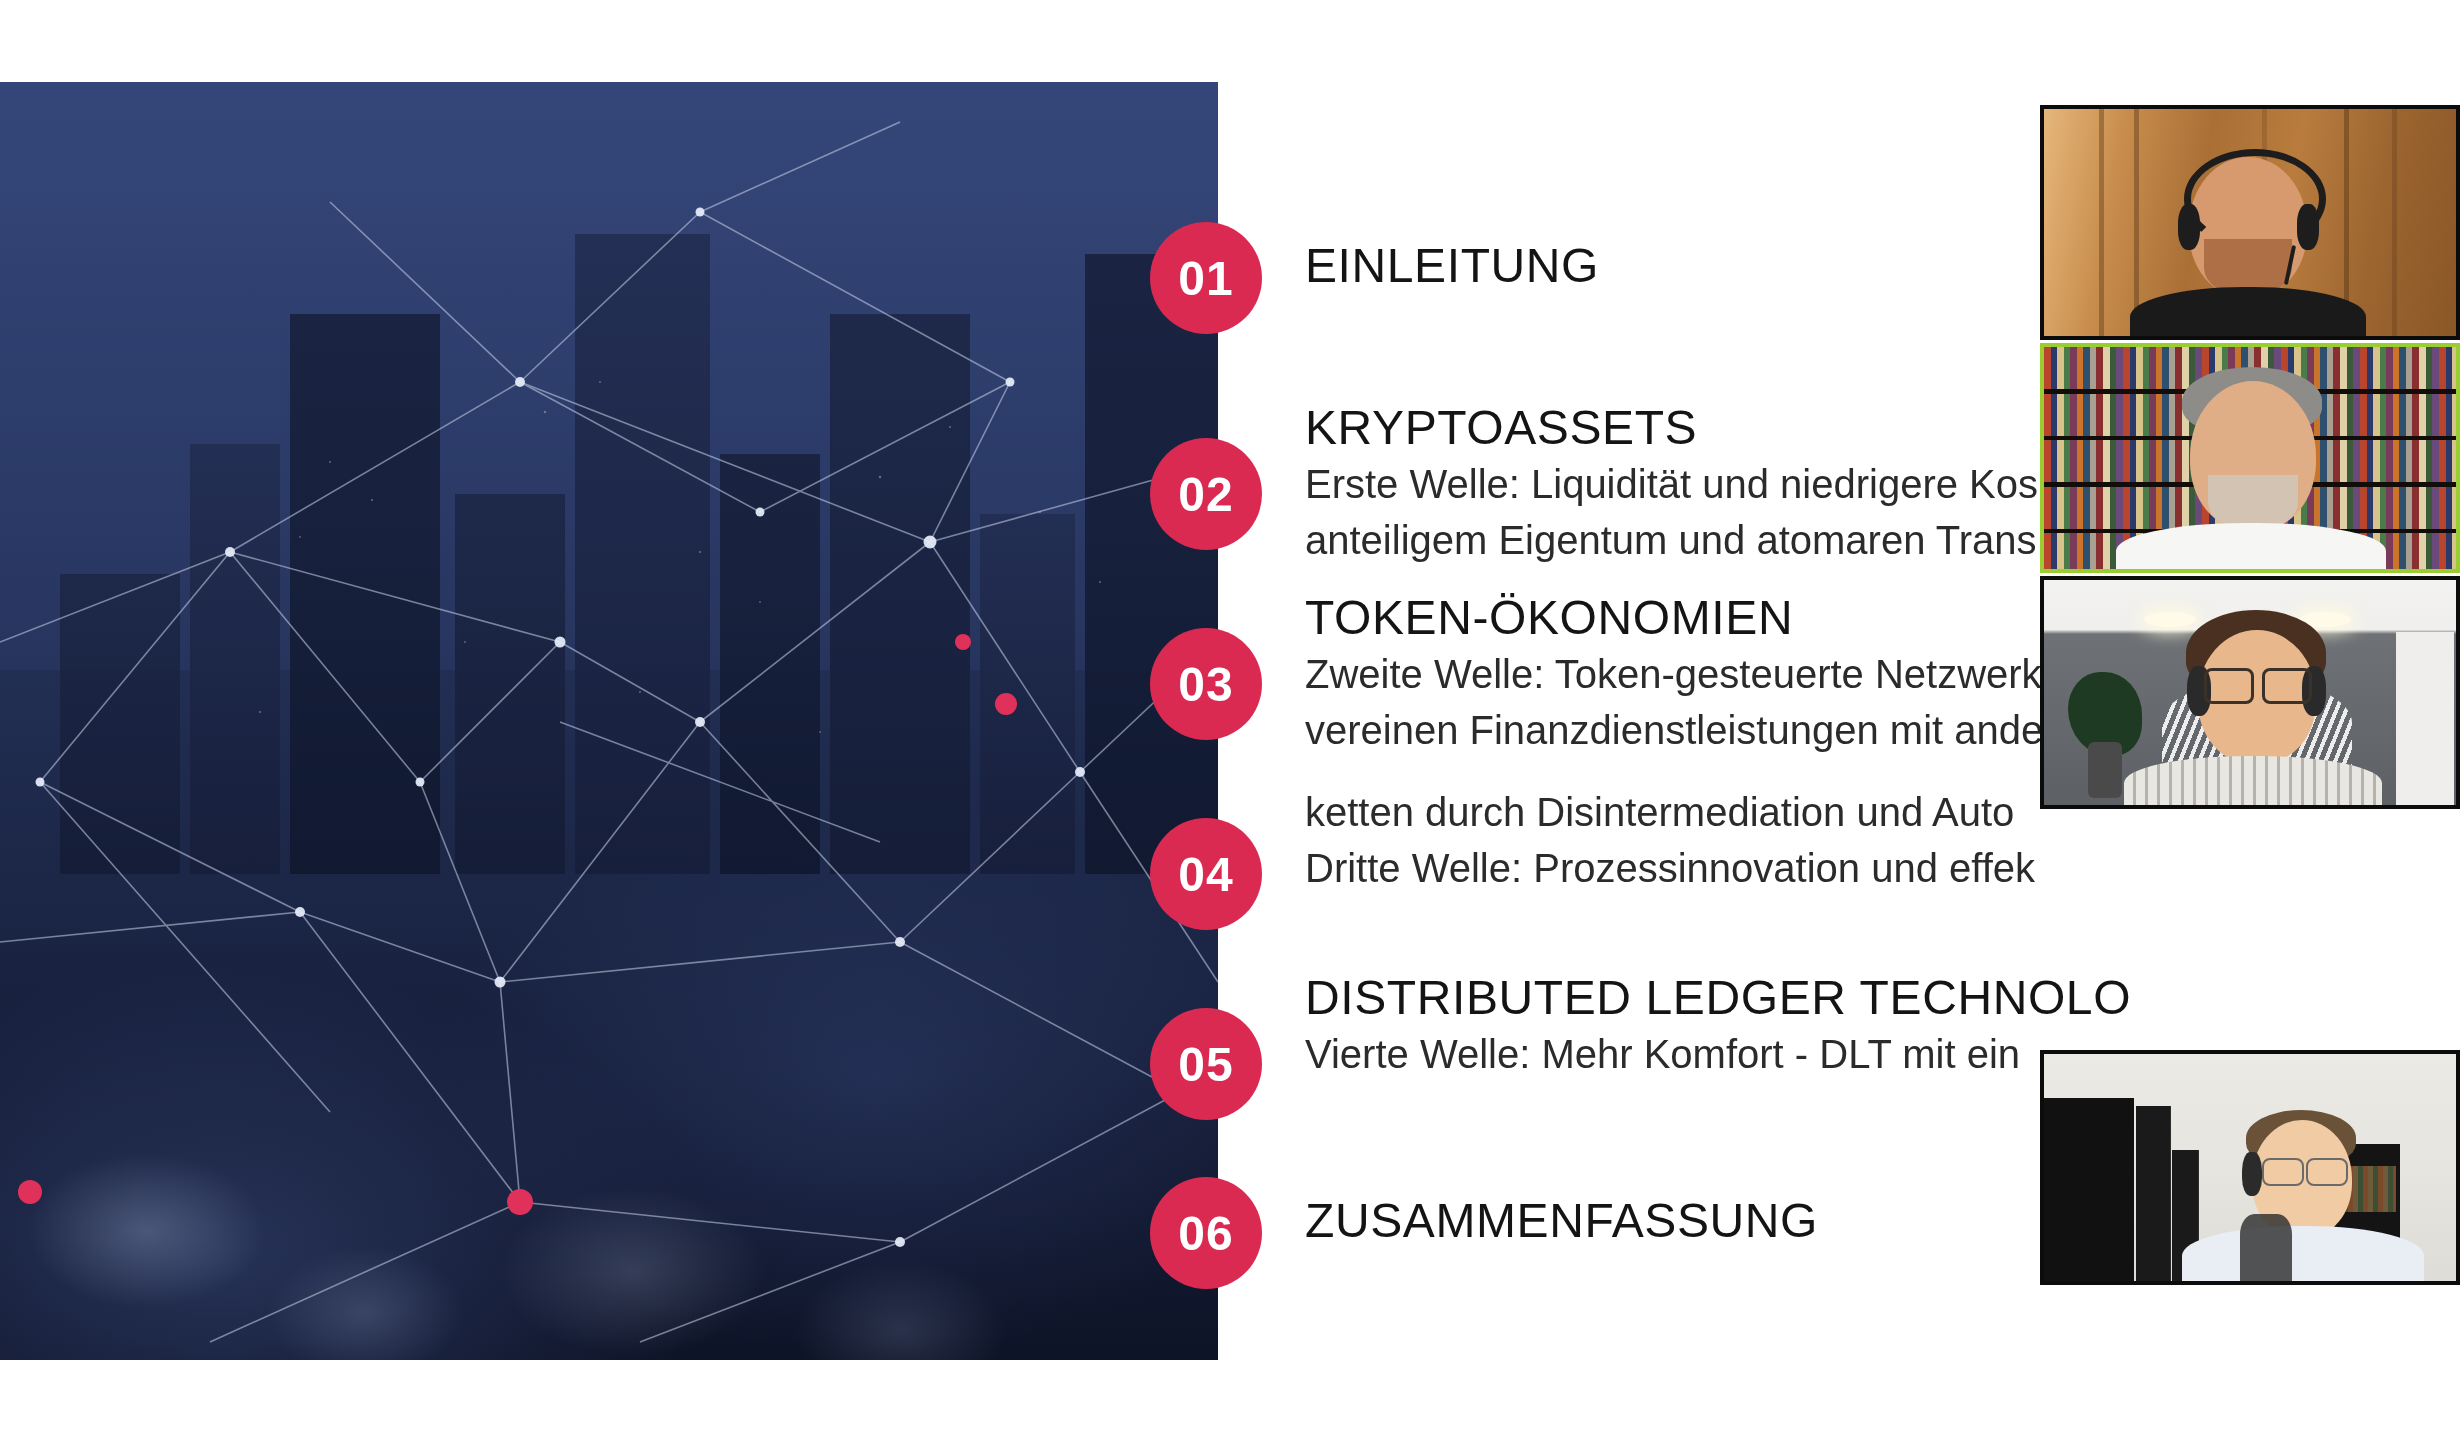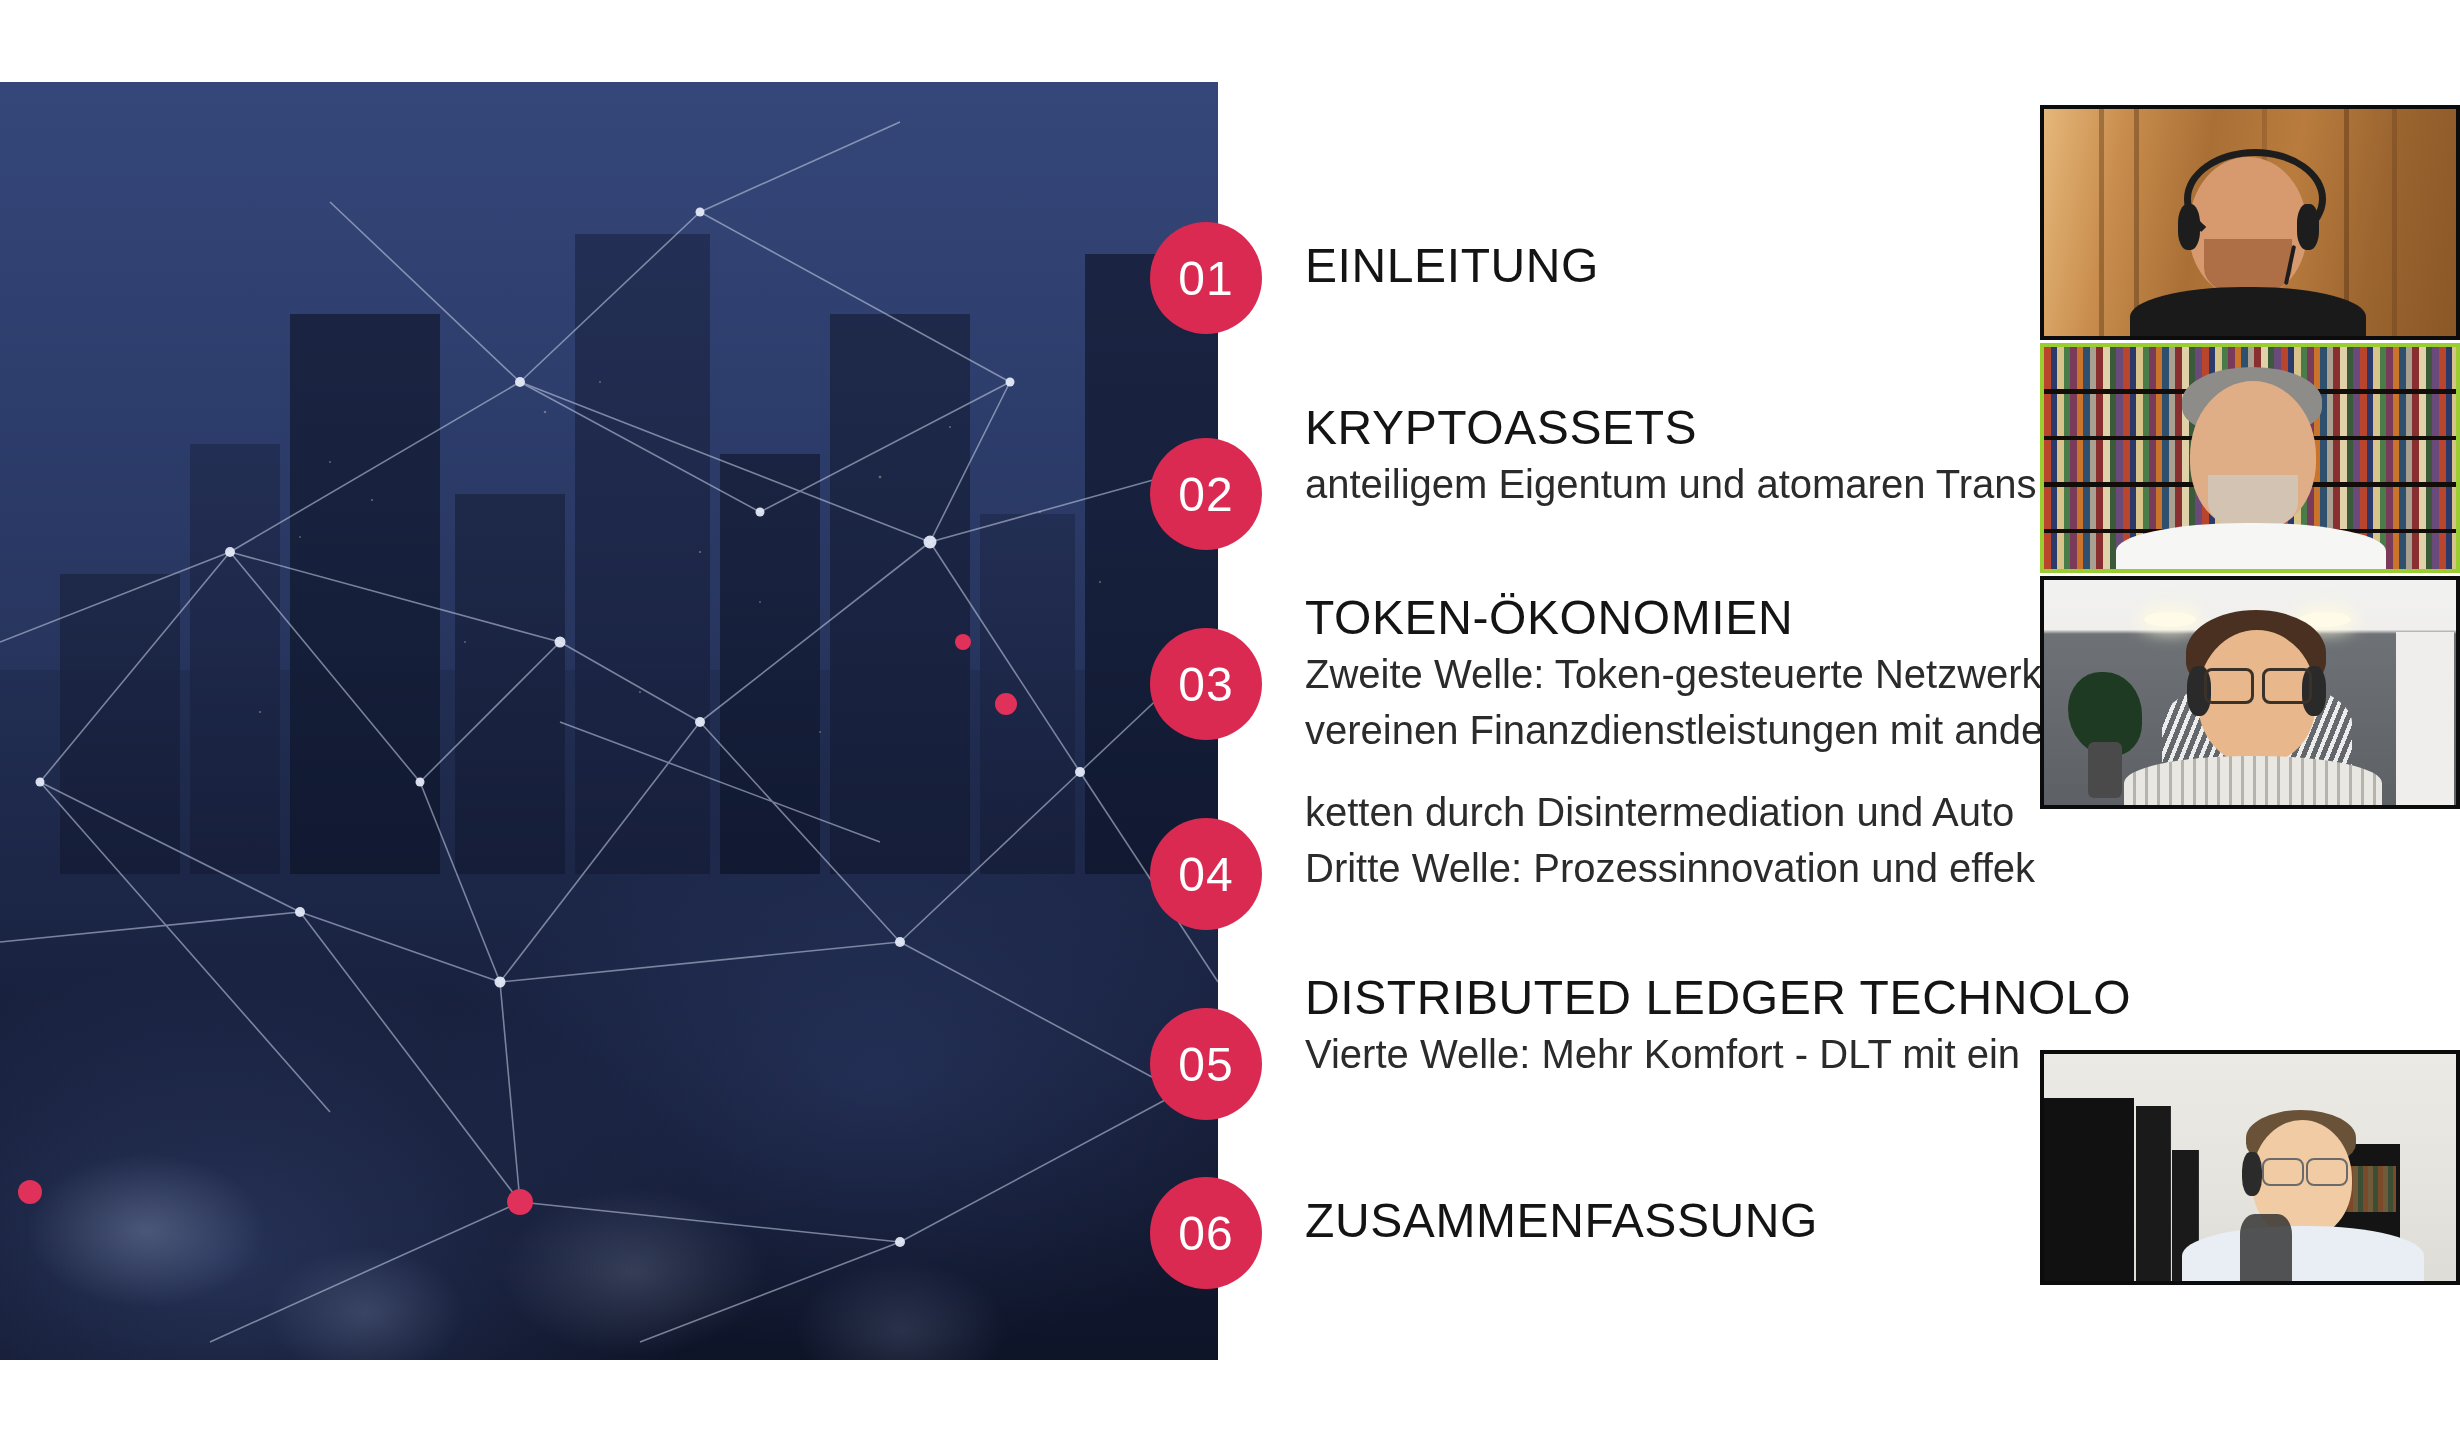--- a/index.html
+++ b/index.html
@@ -56,21 +56,21 @@
   .banner{position:absolute;left:0;top:60px;width:836px;height:155px;background:#da2a52;}
   .banner-label{position:absolute;left:52px;top:50%;transform:translateY(-50%);
      color:#ffffff;font-size:57px;letter-spacing:2.6px;font-weight:400;white-space:nowrap;}
 
   
   .agenda{position:absolute;left:1150px;top:0;width:1310px;height:1278px;}
 
   .item{position:absolute;left:0;display:flex;align-items:flex-start;}
   .num{position:absolute;left:0;width:112px;height:112px;border-radius:50%;
        background:#da2a52;color:#fff;display:flex;align-items:center;justify-content:center;
-       font-size:48px;letter-spacing:1px;font-weight:400;}
+       font-size:48px;letter-spacing:1px;font-weight:700;}
   .txt{position:absolute;left:155px;top:0;width:1140px;}
   .head{color:#141414;font-size:48px;letter-spacing:.6px;line-height:1.08;white-space:nowrap;font-weight:400;}
   .sub{color:#2b2b2b;font-size:40px;line-height:1.30;margin-top:4px;white-space:nowrap;font-weight:400;}
 
   .i1{top:140px}  .i1 .num{top:0}    .i1 .txt{top:18px}
   .i2{top:320px}  .i2 .num{top:36px} .i2 .txt{top:0}
   .i3{top:510px}  .i3 .num{top:36px} .i3 .txt{top:0}
   .i4{top:700px}  .i4 .num{top:36px} .i4 .txt{top:0}
   .i5{top:890px}  .i5 .num{top:36px} .i5 .txt{top:0}
   .i6{top:1095px} .i6 .num{top:0}    .i6 .txt{top:18px}
@@ -203,20 +203,21 @@
         <div class="num">01</div>
         <div class="txt">
           <div class="head">EINLEITUNG</div>
         </div>
       </div>
 
       <div class="item i2">
         <div class="num">02</div>
         <div class="txt">
           <div class="head">KRYPTOASSETS</div>
+          <div class="sub">Erste Welle: Liquidität und niedrigere Kos</div>
           <div class="sub">anteiligem Eigentum und atomaren Trans</div>
         </div>
       </div>
 
       <div class="item i3">
         <div class="num">03</div>
         <div class="txt">
           <div class="head">TOKEN-ÖKONOMIEN</div>
           <div class="sub">Zweite Welle: Token-gesteuerte Netzwerk</div>
           <div class="sub">vereinen Finanzdienstleistungen mit ande</div>

